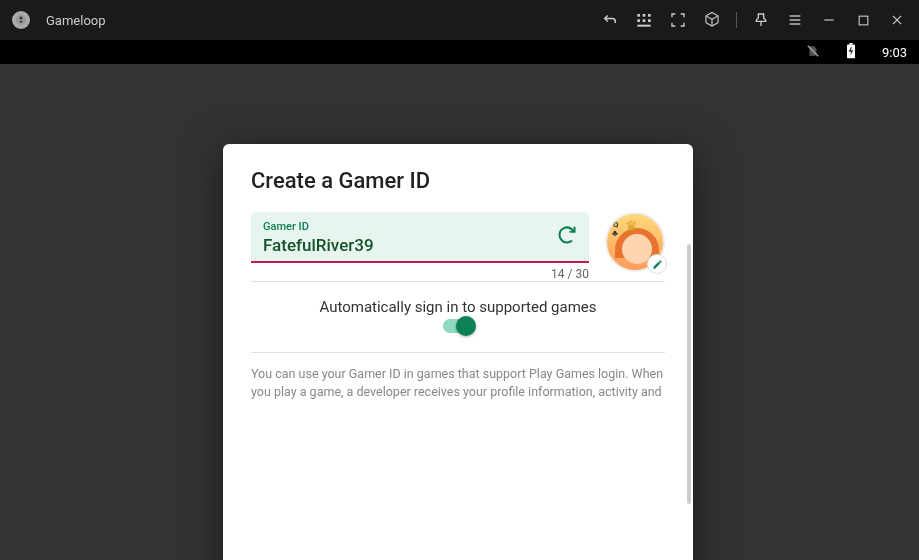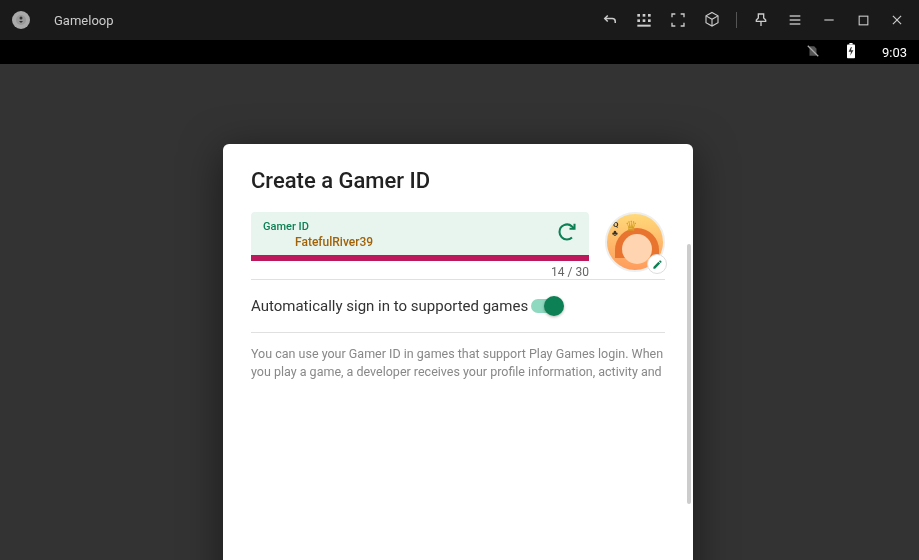--- a/index.html
+++ b/index.html
@@ -15,21 +15,21 @@
   height: 40px;
   background: #1a1a1a;
   display: flex;
   align-items: center;
   padding: 0 12px;
   justify-content: space-between;
 }
 .titlebar-left {
   display: flex;
   align-items: center;
-  gap: 24px;
+  gap: 16px;
   justify-content: space-between;
 }
 .app-icon {
   width: 18px;
   height: 18px;
   border-radius: 50%;
   background: #aaa;
   display: flex;
   align-items: center;
   justify-content: center;
@@ -97,36 +97,35 @@
 .gamer-row {
   display: flex;
   align-items: flex-start;
   gap: 16px;
 }
 .input-wrap {
   flex: 1;
 }
 .input-box {
   background: #e8f5ef;
-  border-bottom: 6px solid #be185d;
+  border-bottom: 2px solid #be185d;
   padding: 8px 12px 6px 12px;
   position: relative;
   border-radius: 4px 4px 0 0;
 }
 .input-label {
   font-size: 11px;
   color: #0d8055;
   font-weight: 500;
 }
 .input-value {
-  font-size: 12px;
+  font-size: 17px;
   font-weight: 500;
-  color: #a16207;
+  color: #14532d;
   margin-top: 2px;
-  margin-left: 32px;
 }
 .refresh-icon {
   position: absolute;
   right: 12px;
   top: 50%;
   transform: translateY(-50%);
   color: #0d8055;
   cursor: pointer;
 }
 .counter {
@@ -209,20 +208,21 @@
   padding: 18px 0;
 }
 .sep {
   height: 1px;
   background: #e0e0e0;
 }
 .toggle-row {
   display: flex;
   align-items: center;
   padding: 16px 0;
+  flex-direction: column;
 }
 .toggle-label {
   font-size: 15px;
   color: #333;
 }
 .toggle {
   width: 36px;
   height: 20px;
   position: relative;
   cursor: pointer;

